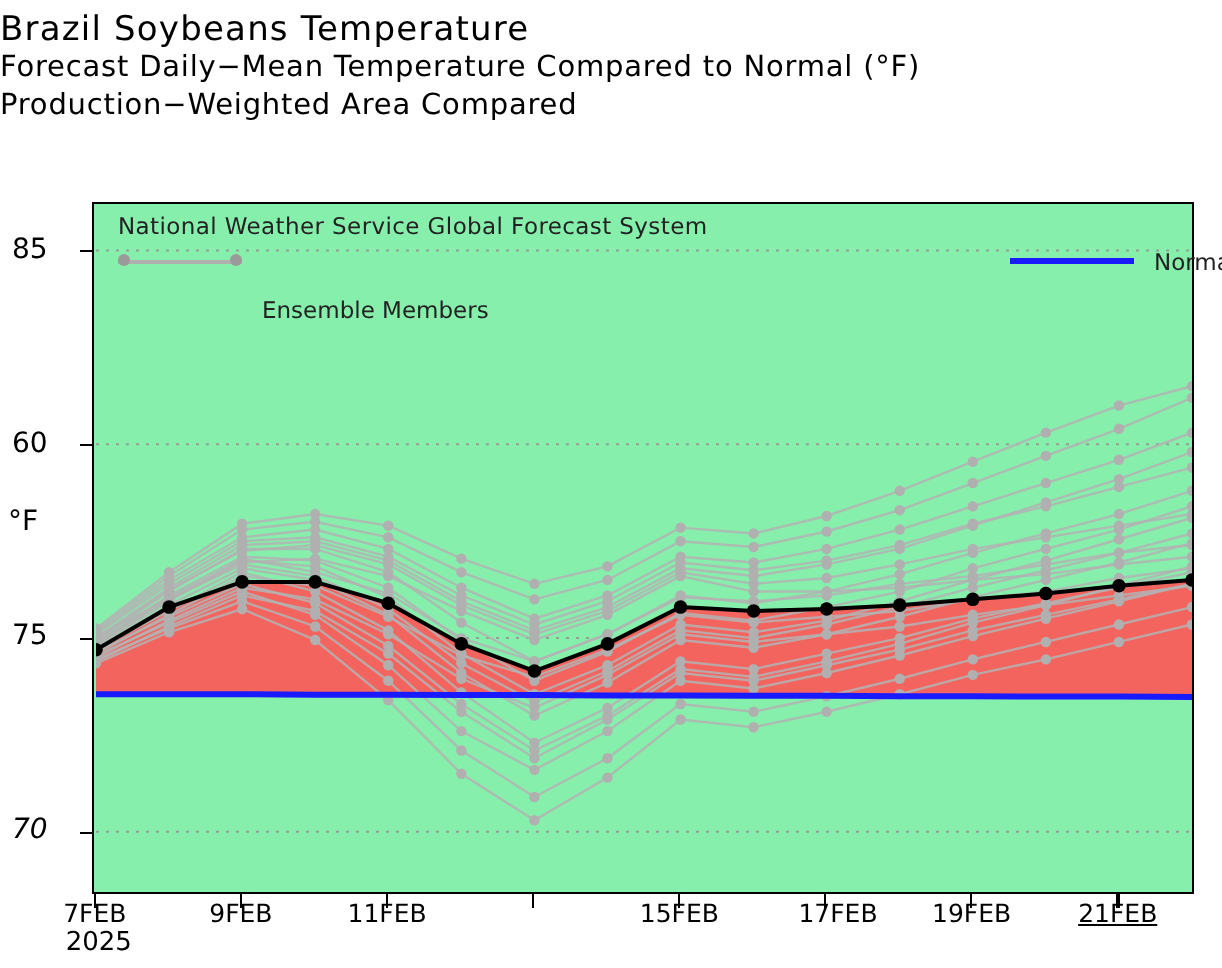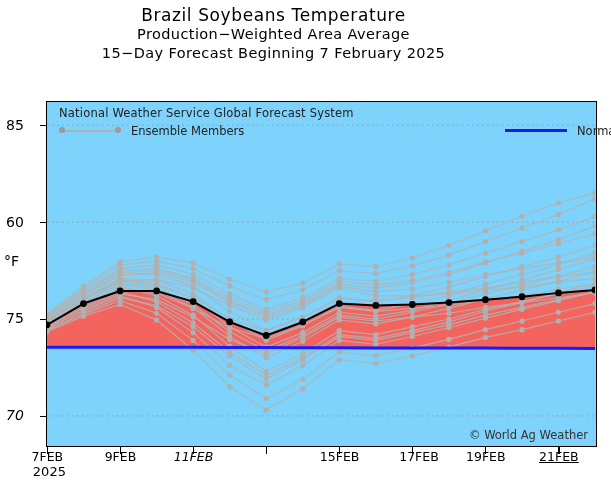--- a/index.html
+++ b/index.html
@@ -7,28 +7,28 @@
     width:611px;height:484px;
     background:#ffffff;
     font-family:"DejaVu Sans", sans-serif;
     color:#000;
     overflow:hidden;
     position:relative;
   }
   #chart-root{position:absolute;left:0;top:0;width:611px;height:484px;}
 
   
-  .titles{position:absolute;left:0;top:0;width:547px;text-align:center;}
+  .titles{position:absolute;left:0;top:0;width:547px;}
   .title-main{font-size:17px;letter-spacing:.6px;margin-top:5px;line-height:20px;}
   .title-sub{font-size:14.5px;letter-spacing:.4px;line-height:19px;}
 
   
   .plot-frame{
     position:absolute;left:46px;top:101px;width:551px;height:346px;
-    border:1.4px solid #000;box-sizing:border-box;background:#7dd3fc;
+    border:1.4px solid #000;box-sizing:border-box;background:#86efac;text-align:right;
   }
   .plot-inner{position:absolute;left:0;top:0;width:100%;height:100%;overflow:hidden;}
 
   
   .ylab{
     position:absolute;left:4px;top:253px;font-size:14px;
   }
   .ytick{
     position:absolute;right:0;width:34px;font-size:14px;
     transform:translateY(-9px);
@@ -63,22 +63,22 @@
     position:absolute;right:8px;bottom:4px;font-size:11.5px;color:#333;white-space:nowrap;
   }
 </style>
 </head>
 <body>
 
 <div id="chart-root">
 
   <div class="titles">
     <div class="title-main">Brazil Soybeans Temperature</div>
-    <div class="title-sub">Production−Weighted Area Average</div>
-    <div class="title-sub">15−Day Forecast Beginning 7 February 2025</div>
+    <div class="title-sub">Forecast Daily−Mean Temperature Compared to Normal (°F)</div>
+    <div class="title-sub">Production−Weighted Area Compared</div>
   </div>
 
   <div class="ytick-wrap" id="ytick-wrap">
       <div class="ytick" style="top: 416.332px; font-style: italic;">70</div>
       <div class="ytickmark" style="top: 415.632px;"></div>
       <div class="ytick" style="top: 319.44px;">75</div>
       <div class="ytickmark" style="top: 318.74px;"></div>
       <div class="ytick" style="top: 222.547px;">60</div>
       <div class="ytickmark" style="top: 221.847px;"></div>
       <div class="ytick" style="top: 125.654px;">85</div>
@@ -474,40 +474,39 @@
 
     <div class="legend" style="left:6px;top:2px;">
       <div class="legend-title">National Weather Service Global Forecast System</div>
       <div class="legend-row">
 
         <div class="leg-item" id="leg-members" style="left:6px;width:200px;">
           <div class="swatch-members">
             <span class="dot" style="left:0px;"></span>
             <span class="dot" style="left:56px;"></span>
           </div>
-          <span class="leg-label" style="left:72px;">Ensemble Members</span>
+          <span class="leg-label" style="left:72px;margin-top:24px;">Ensemble Members</span>
         </div>
 
 
         <div class="leg-item" id="leg-normal" style="left:452px;width:140px;">
           <div class="swatch-normal"></div>
           <span class="leg-label" style="left:72px;">Normal</span>
         </div>
 
       </div>
     </div>
 
-    <div class="copyright">© World Ag Weather</div>
   </div>
 
   <div class="xtick-wrap" id="xtick-wrap">
       <div class="xtick" style="left: 47.4px;">7FEB</div>
       <div class="xtick-year" style="left: 49.4px;">2025</div>
       <div class="xtick" style="left: 120.467px;">9FEB</div>
-      <div class="xtick" style="left: 193.533px; font-style: italic;">11FEB</div>
+      <div class="xtick" style="left: 193.533px;">11FEB</div>
       <div class="xtick" style="left: 266.6px; margin-top: 41px;">13FEB</div>
       <div class="xtick" style="left: 339.667px;">15FEB</div>
       <div class="xtick" style="left: 419px;">17FEB</div>
       <div class="xtick" style="left: 485.8px;">19FEB</div>
       <div class="xtick" style="left: 558.867px; text-decoration: underline;">21FEB</div>
     </div>
 <div class="xtickmark" style="left: 46.7px;"></div>
     <div class="xtickmark" style="left: 119.767px;"></div>
     <div class="xtickmark" style="left: 192.833px;"></div>
     <div class="xtickmark" style="left: 265.9px;"></div>

